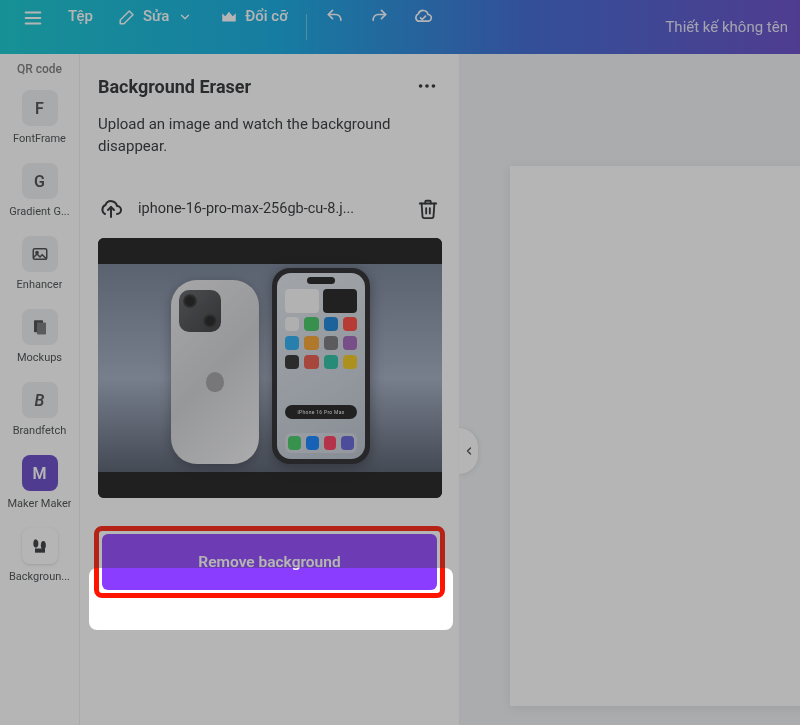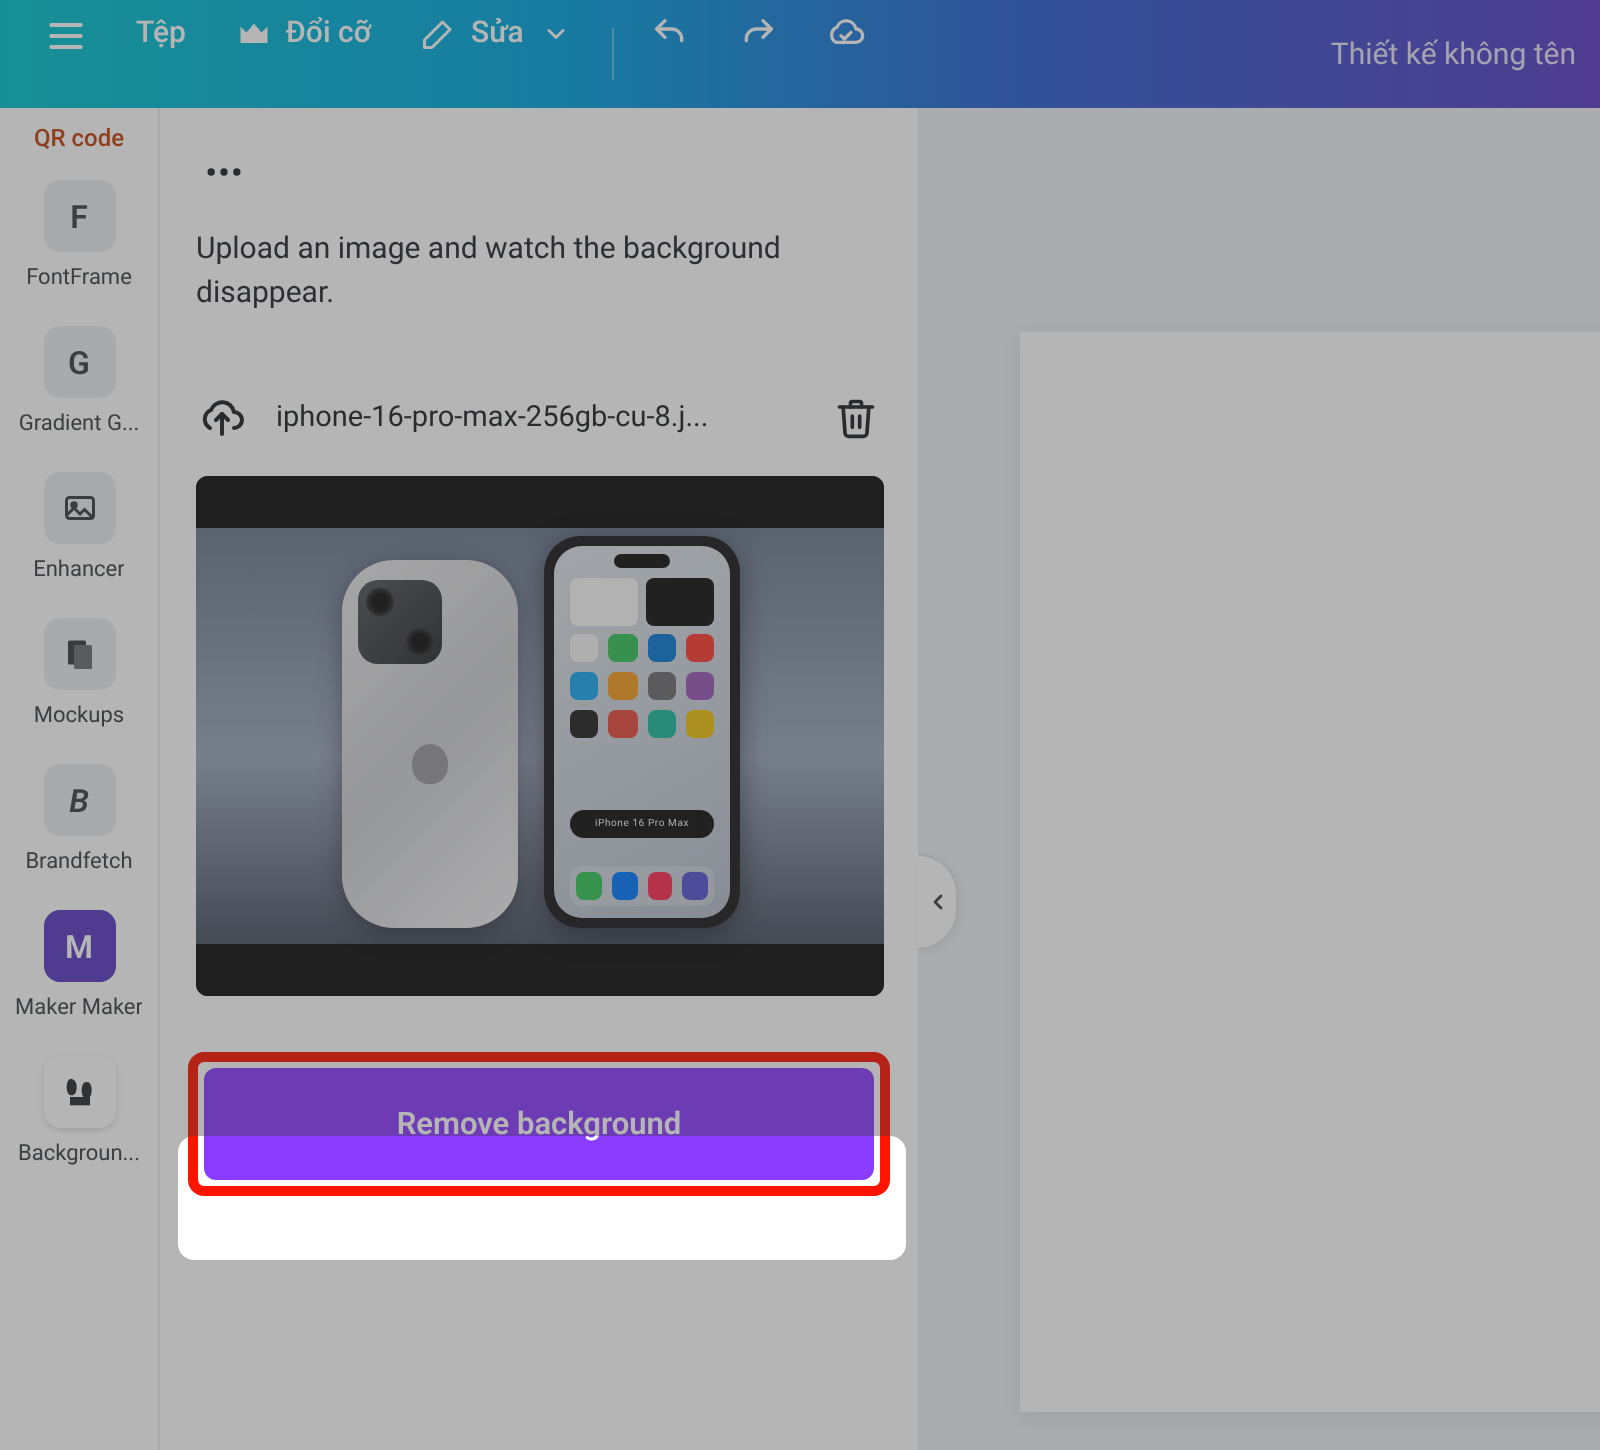--- a/index.html
+++ b/index.html
@@ -22,21 +22,21 @@
     width: 20px; height: 20px; display: flex; align-items: center; justify-content: center;
   }
 
   
   .workspace { display: flex; height: calc(725px - 54px); background: #f4f5f6; }
 
   .side-rail {
     width: 80px; flex: 0 0 80px; background: #fff; display: flex; flex-direction: column;
     align-items: center; padding-top: 8px; gap: 4px; border-right: 1px solid #eceef0;
   }
-  .rail-head { font-size: 12px; color: #c2410c; font-weight: 500; }
+  .rail-head { font-size: 12px; color: #737373; font-weight: 500; }
   .rail-item {
     width: 72px; display: flex; flex-direction: column; align-items: center; gap: 6px;
     padding: 10px 2px 4px; cursor: pointer; border-radius: 8px;
   }
   .rail-icon {
     width: 36px; height: 36px; border-radius: 8px; background: #eceef0;
     display: flex; align-items: center; justify-content: center; color: #403f46;
     font-weight: 600;
   }
   .rail-item.active .rail-icon { background: #fff; box-shadow: 0 1px 3px rgba(0,0,0,0.15); }
@@ -146,39 +146,39 @@
           <line x1="4" y1="6" x2="20" y2="6"></line>
           <line x1="4" y1="12" x2="20" y2="12"></line>
           <line x1="4" y1="18" x2="20" y2="18"></line>
         </svg>
     </span>
   </div>
   <div class="hdr-btn">
     <span class="lbl">Tệp</span>
   </div>
   <div class="hdr-btn">
-    <span class="crown-ic">
-      <svg width="18" height="18" viewBox="0 0 24 24" fill="#fff">
-          <path d="M3 7l4 4 5-6 5 6 4-4v11H3z"></path>
-        </svg>
-    </span>
-    <span class="lbl" style="margin-left:6px;">Đổi cỡ</span>
-  </div>
-  <div class="hdr-btn">
     <span class="pencil-ic">
       <svg width="18" height="18" viewBox="0 0 24 24" fill="none" stroke="#fff" stroke-width="2" stroke-linecap="round" stroke-linejoin="round">
           <path d="M15 4l5 5L8 21H3v-5z"></path>
         </svg>
     </span>
     <span class="lbl" style="margin-left:6px;">Sửa</span>
     <span class="chevd-ic" style="margin-left:6px;">
       <svg width="14" height="14" viewBox="0 0 24 24" fill="none" stroke="#fff" stroke-width="2.4" stroke-linecap="round" stroke-linejoin="round">
           <polyline points="6 9 12 15 18 9"></polyline>
         </svg>
     </span>
+  </div>
+  <div class="hdr-btn">
+    <span class="crown-ic">
+      <svg width="18" height="18" viewBox="0 0 24 24" fill="#fff">
+          <path d="M3 7l4 4 5-6 5 6 4-4v11H3z"></path>
+        </svg>
+    </span>
+    <span class="lbl" style="margin-left:6px;">Đổi cỡ</span>
   </div>
   <div class="hdr-sep"></div>
   <div class="hdr-btn">
     <span class="undo-ic">
       <svg width="20" height="20" viewBox="0 0 24 24" fill="none" stroke="#fff" stroke-width="2" stroke-linecap="round" stroke-linejoin="round">
           <polyline points="9 14 4 9 9 4"></polyline>
           <path d="M4 9h9a6 6 0 0 1 6 6v1"></path>
         </svg>
     </span>
   </div>
@@ -256,20 +256,21 @@
             <path d="M16 6c2 0 3 2 3 5s-1 5-3 5-3-2-3-5 1-5 3-5z"></path>
             <rect x="6" y="15" width="12" height="5"></rect>
           </svg>
       </div>
       <div class="rail-lbl">Backgroun...</div>
     </div>
   </div>
 
   <div class="panel">
     <div class="panel-head">
+      <div class="panel-title">Background Eraser</div>
       <div class="more-ic">
         <span>
           <svg width="22" height="22" viewBox="0 0 24 24" fill="#1f2125">
               <circle cx="5" cy="12" r="2"></circle>
               <circle cx="12" cy="12" r="2"></circle>
               <circle cx="19" cy="12" r="2"></circle>
             </svg>
         </span>
       </div>
     </div>

